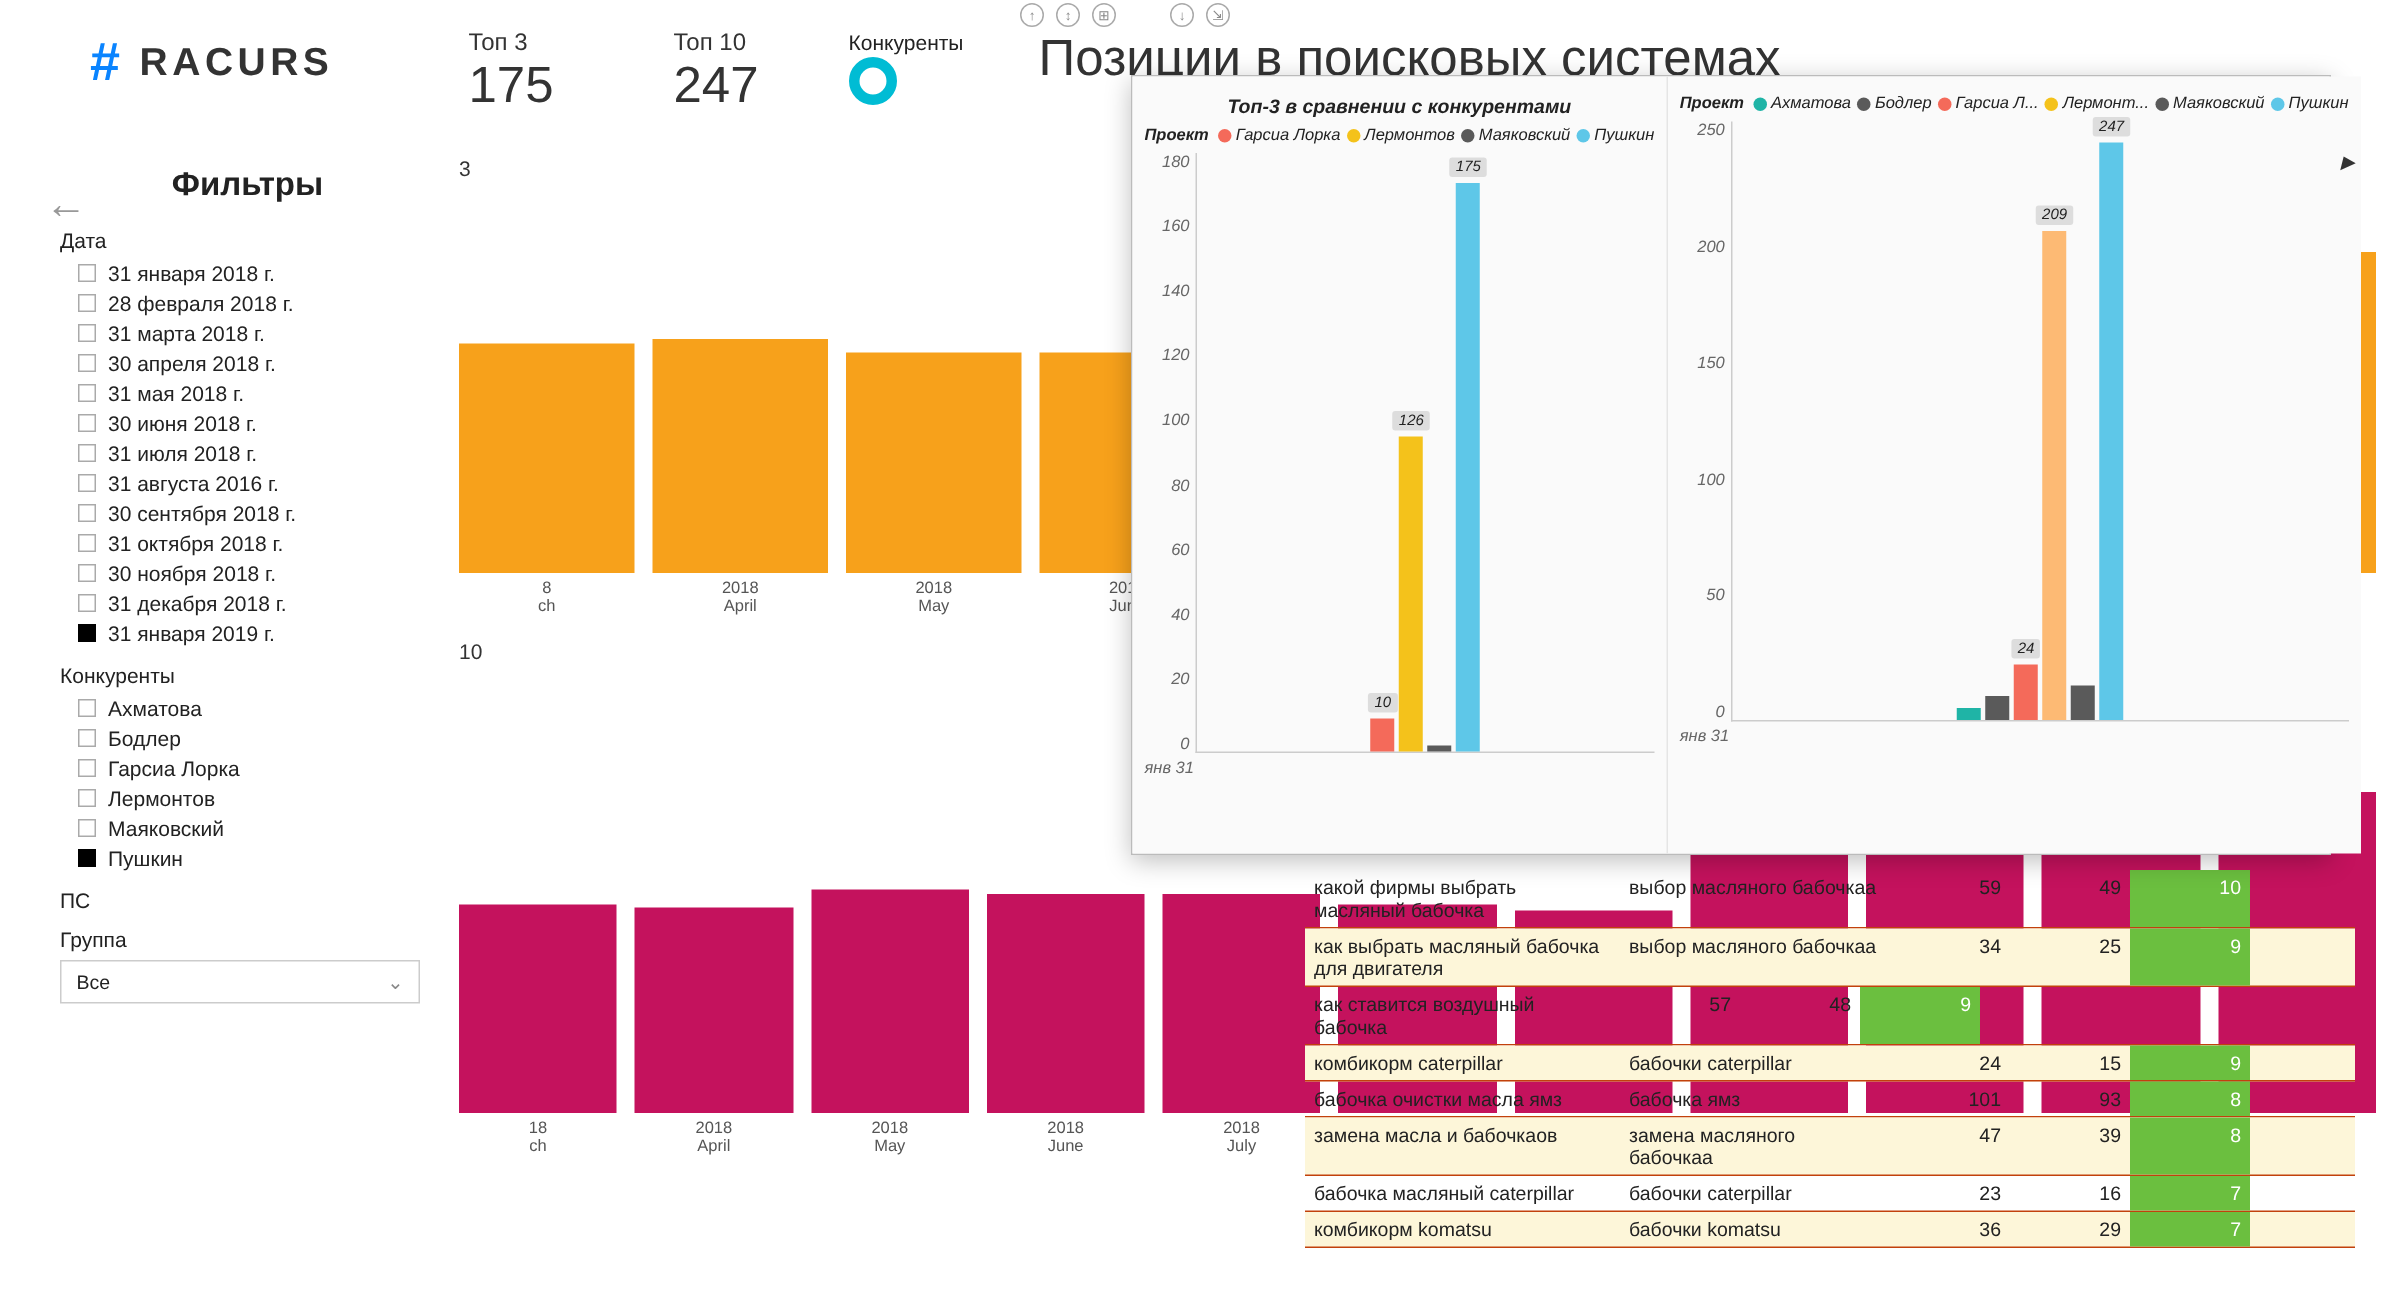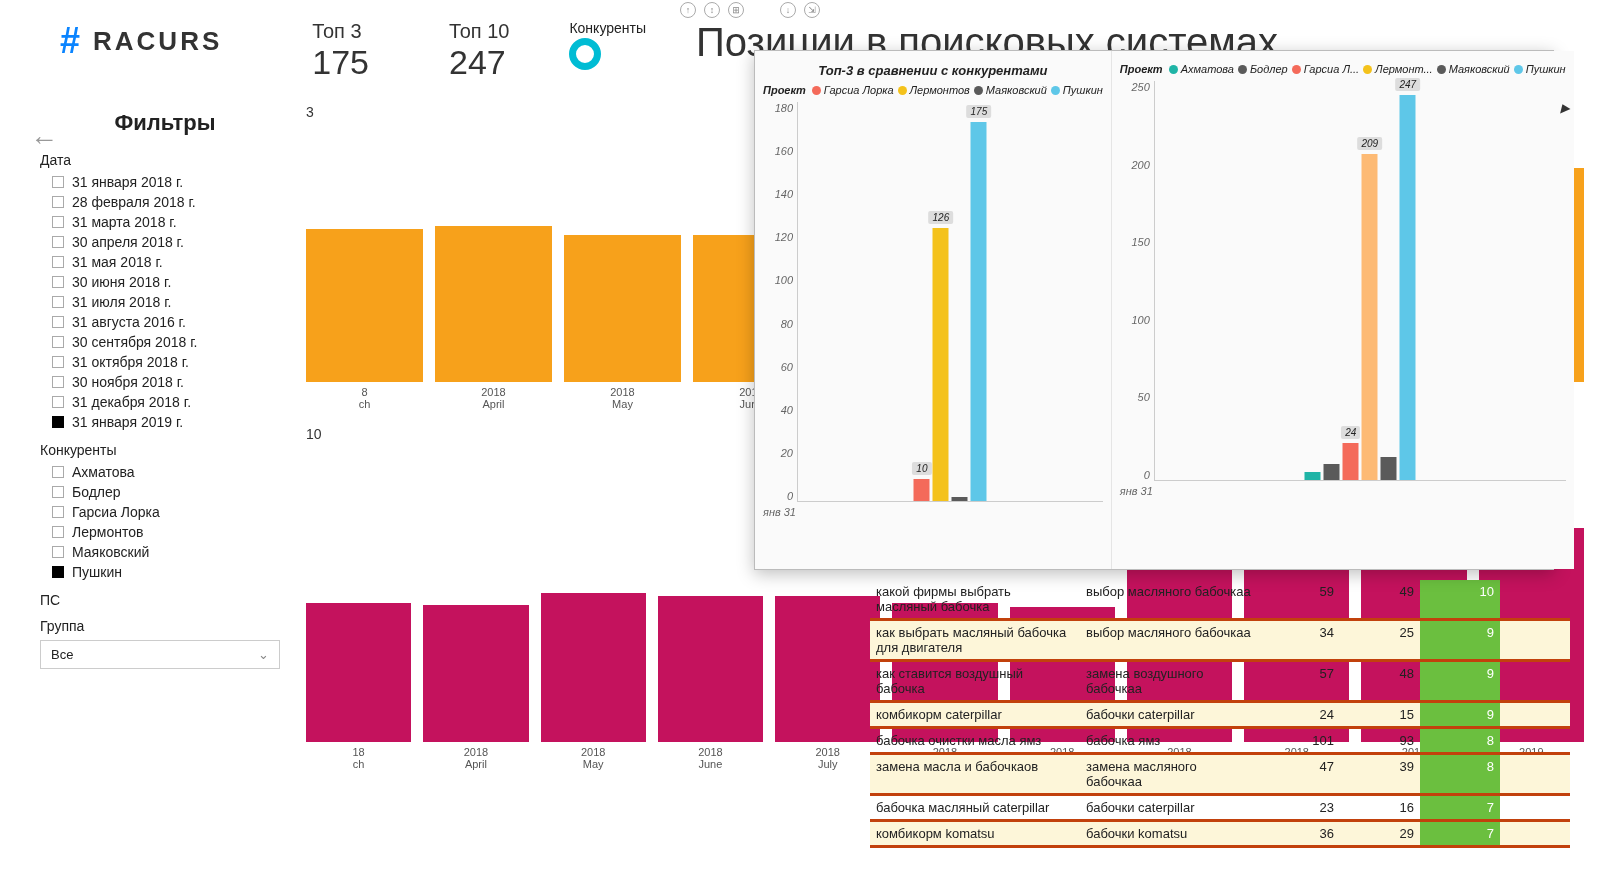--- a/index.html
+++ b/index.html
@@ -2,27 +2,27 @@
 <html><head>
 <meta charset="utf-8">
 <style>
 * { box-sizing: border-box; margin: 0; padding: 0; }
 body { font-family: 'Segoe UI', Arial, sans-serif; font-size: 13px; color: #222; background: #fff; width: 1600px; height: 875px; overflow: hidden; position: relative; }
 
 .top-header { display: flex; align-items: flex-start; padding: 20px 0 0 60px; }
 .logo { display: flex; align-items: center; font-size: 26px; font-weight: 600; letter-spacing: 3px; color: #333; }
 .logo-icon { color: #0a84ff; font-size: 36px; font-weight: 700; margin-right: 10px; }
 .kpi-block { margin-left: 90px; }
-.kpi-label { font-size: 20px; color: #333; }
+.kpi-label { font-size: 16px; color: #333; }
 .kpi-value { font-size: 34px; font-weight: 400; color: #333; }
 .kpi-block + .kpi-block { margin-left: 80px; }
 .competitors-block { margin-left: 60px; text-align: left; }
 .competitors-label { font-size: 14px; }
 .competitors-ring { width: 32px; height: 32px; border: 7px solid #00bcd4; border-radius: 50%; margin-top: 2px; }
-.page-title { font-size: 40px; margin-left: 50px; color: #333; white-space: nowrap; }
+.page-title { font-size: 34px; margin-left: 50px; color: #333; white-space: nowrap; }
 
 .toolbar-icons { position: absolute; top: 2px; left: 680px; display: flex; gap: 8px; color: #888; font-size: 13px; }
 .toolbar-icons span { border: 1px solid #aaa; border-radius: 50%; width: 16px; height: 16px; display: inline-flex; align-items: center; justify-content: center; font-size: 9px; }
 .toolbar-icons .gap { border: none; width: 20px; }
 
 .sidebar { position: absolute; left: 40px; top: 110px; width: 250px; }
 .back-arrow { position: absolute; left: -10px; top: 10px; font-size: 28px; color: #999; cursor: pointer; }
 .filters-title { font-size: 22px; font-weight: 700; text-align: center; margin-bottom: 16px; }
 .filter-group-label { font-size: 14px; margin: 10px 0 4px 0; }
 .filter-item { display: flex; align-items: center; padding: 2px 0 2px 12px; font-size: 14px; cursor: pointer; }
@@ -54,21 +54,21 @@
 .tc-plot-wrap { position: relative; height: 400px; display: flex; }
 .tc-yaxis { width: 34px; display: flex; flex-direction: column; justify-content: space-between; text-align: right; font-size: 11px; color: #666; padding-right: 4px; }
 .tc-plot { flex: 1; position: relative; border-left: 1px solid #ccc; border-bottom: 1px solid #ccc; }
 .tc-bars { position: absolute; bottom: 0; left: 50%; transform: translateX(-50%); display: flex; align-items: flex-end; gap: 3px; }
 .tc-bars .b { width: 16px; position: relative; }
 .tc-bars .b .val { position: absolute; top: -4px; left: 50%; transform: translate(-50%, -100%); font-size: 10px; background: #ddd; padding: 1px 4px; border-radius: 2px; }
 .tc-xlabel { font-size: 11px; color: #666; margin-top: 4px; }
 .tc-arrow { position: absolute; right: 4px; top: 50px; font-size: 12px; color: #333; }
 
 .data-table { position: absolute; left: 870px; top: 580px; width: 700px; font-size: 13px; }
-.data-table .row { display: flex; border-bottom: 3px solid #c2410c; }
+.data-table .row { display: flex; border-bottom: 1px solid #c2410c; }
 .data-table .row.alt { background: #fdf6d9; }
 .data-table .c1 { width: 210px; padding: 4px 6px; }
 .data-table .c2 { width: 180px; padding: 4px 6px; }
 .data-table .c3 { width: 80px; padding: 4px 6px; text-align: right; }
 .data-table .c4 { width: 80px; padding: 4px 6px; text-align: right; }
 .data-table .c5 { width: 80px; padding: 4px 6px; text-align: right; background: #6bbf3f; color: #fff; }
 
 </style>
 </head>
 <body>
@@ -292,21 +292,21 @@
           <span>60</span>
           <span>40</span>
           <span>20</span>
           <span>0</span>
         </div>
       <div class="tc-plot">
           <div class="tc-bars" id="bars-tc3">
             <div class="b" style="height: 21.6667px; background: rgb(244, 106, 90);">
               <span class="val">10</span>
             </div>
-            <div class="b" style="height: 273px; background: rgb(244, 194, 27);">
+            <div class="b" style="height: 210px; background: rgb(244, 194, 27);">
               <span class="val">126</span>
             </div>
             <div class="b" style="height: 4.33333px; background: rgb(90, 90, 90);"></div>
             <div class="b" style="height: 379.167px; background: rgb(94, 199, 232);">
               <span class="val">175</span>
             </div>
           </div>
         </div>
     </div>
     <div class="tc-xlabel">янв 31</div>
@@ -380,21 +380,20 @@
     </div>
     <div class="row alt">
       <div class="c1">как выбрать масляный бабочка для двигателя</div>
       <div class="c2">выбор масляного бабочкаа</div>
       <div class="c3">34</div>
       <div class="c4">25</div>
       <div class="c5">9</div>
     </div>
     <div class="row">
       <div class="c1">как ставится воздушный бабочка</div>
-      <div class="c2">замена воздушного бабочкаа</div>
       <div class="c3">57</div>
       <div class="c4">48</div>
       <div class="c5">9</div>
     </div>
     <div class="row alt">
       <div class="c1">комбикорм caterpillar</div>
       <div class="c2">бабочки caterpillar</div>
       <div class="c3">24</div>
       <div class="c4">15</div>
       <div class="c5">9</div>

